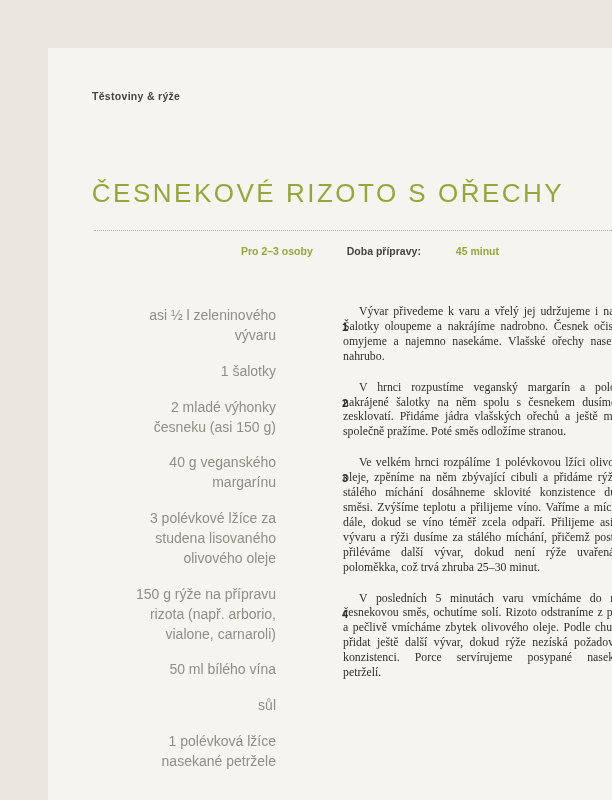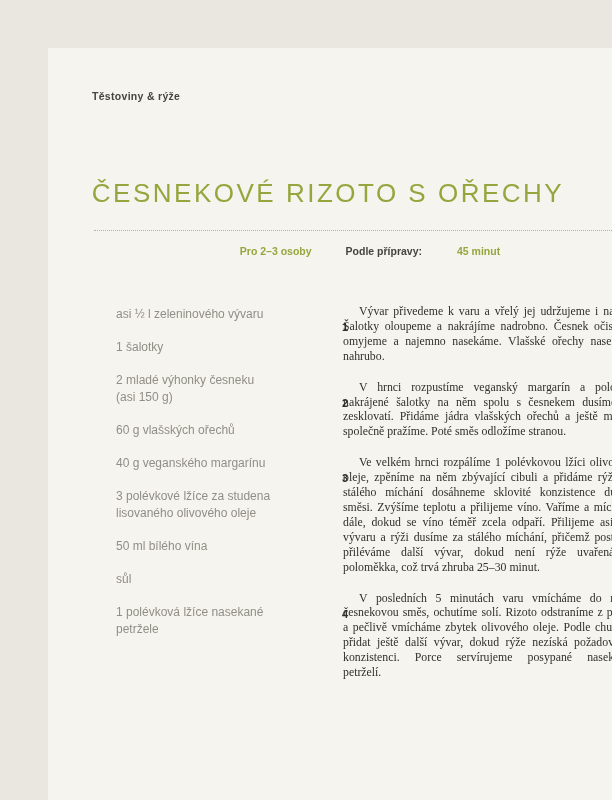--- a/index.html
+++ b/index.html
@@ -43,22 +43,22 @@
     border-top:1px dotted #b3b1a7;
   }
   .info-line {
     position:absolute; top:181px; left:0; width:612px; text-align:center;
     font-size:10.5px; font-weight:bold; color:#45443e;
   }
   .info-line .servings { color:#96a63e; margin-right:18px; }
   .info-line .prep-time { color:#96a63e; }
   .ingredients {
     position:absolute; top:226px; left:36px; width:192px;
-    text-align:left;
-    font-size:12px; line-height:1.42; color:#8f8e87;
+    text-align:right;
+    font-size:14px; line-height:1.42; color:#8f8e87;
   }
   .ingredient { margin-bottom:5px; }
   .steps {
     position:absolute; top:224px; left:246px; width:343px;
     font-family:"Liberation Serif", serif;
     font-size:11.8px; line-height:14.9px; color:#31302b;
     text-align:justify;
   }
   .step { position:relative; padding-left:17px; margin-bottom:1px; }
   .step-number {
@@ -80,31 +80,31 @@
 
   <div class="title-row">
     <h1 class="title">ČESNEKOVÉ RIZOTO S OŘECHY</h1>
     <span class="badge">dn</span>
   </div>
 
 
   <div class="dotted-rule"></div>
 
   <div class="info-line">
-    <span class="servings">Pro 2–3 osoby</span><span class="prep-label">Podle přípravy:</span>
+    <span class="servings">Pro 2–3 osoby</span><span class="prep-label">Doba přípravy:</span>
     <span class="prep-time">45 minut</span>
   </div>
 
   <div class="ingredients">
     <div class="ingredient">asi ½ l zeleninového vývaru</div>
     <div class="ingredient">1 šalotky</div>
     <div class="ingredient">2 mladé výhonky česneku (asi 150 g)</div>
-    <div class="ingredient">60 g vlašských ořechů</div>
     <div class="ingredient">40 g veganského margarínu</div>
     <div class="ingredient">3 polévkové lžíce za studena lisovaného olivového oleje</div>
+    <div class="ingredient">150 g rýže na přípravu rizota (např. arborio, vialone, carnaroli)</div>
     <div class="ingredient">50 ml bílého vína</div>
     <div class="ingredient">sůl</div>
     <div class="ingredient">1 polévková lžíce nasekané petržele</div>
   </div>
 
   <div class="steps">
     <div class="step">
       <span class="step-number">1</span>
       <span class="step-text">Vývar přivedeme k varu a vřelý jej udržujeme i nadále. Šalotky oloupeme a nakrájíme nadrobno. Česnek očistíme, omyjeme a najemno nasekáme. Vlašské ořechy nasekáme nahrubo.</span>
     </div>

